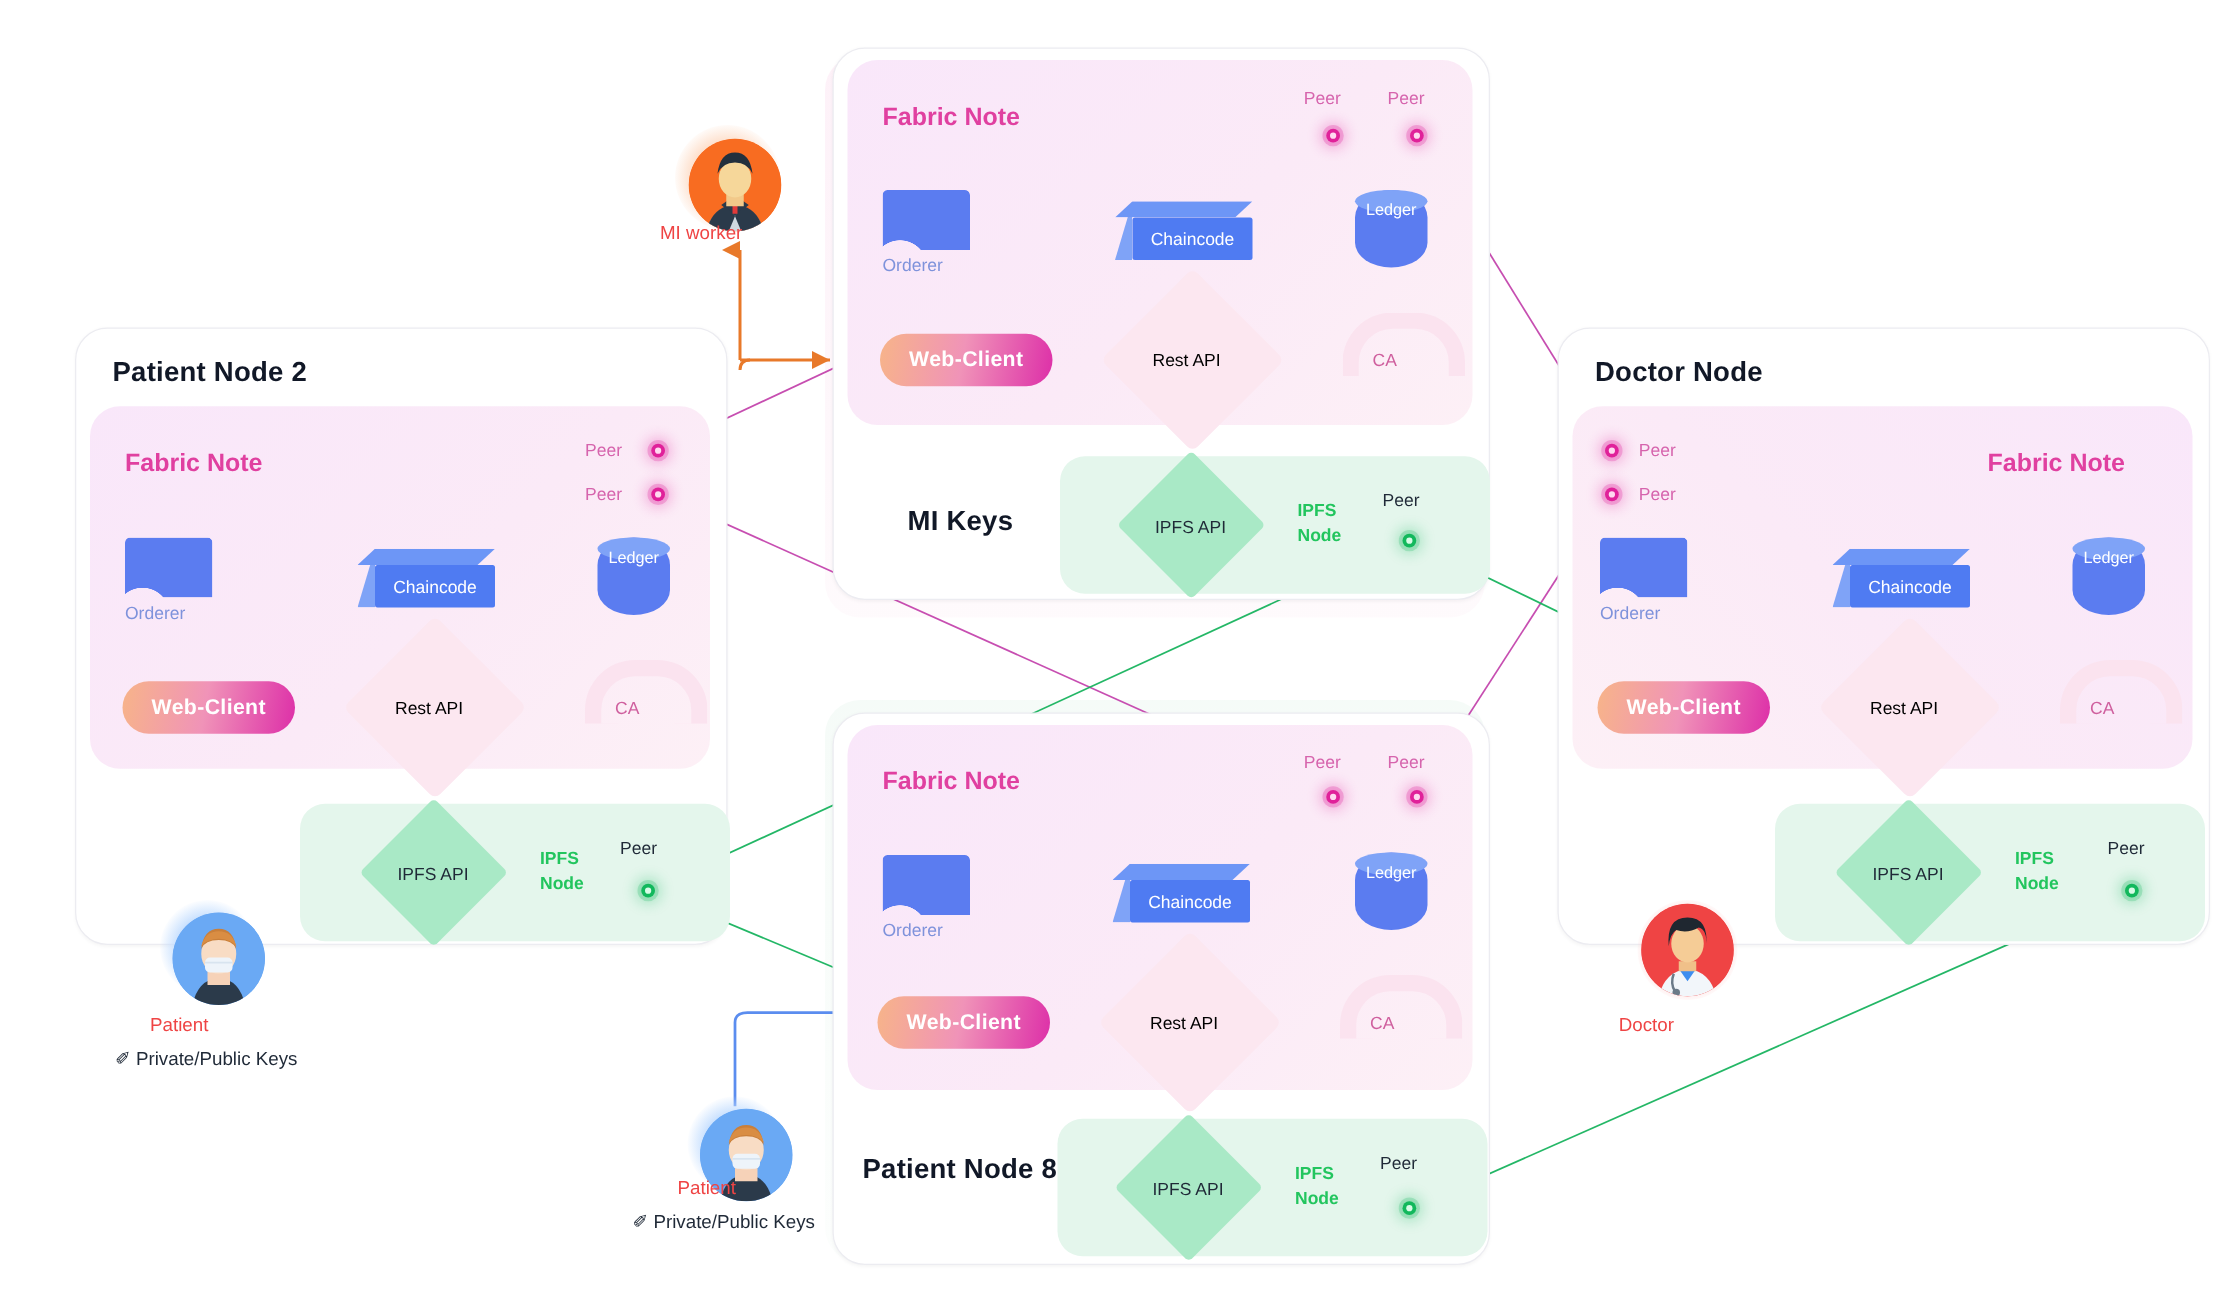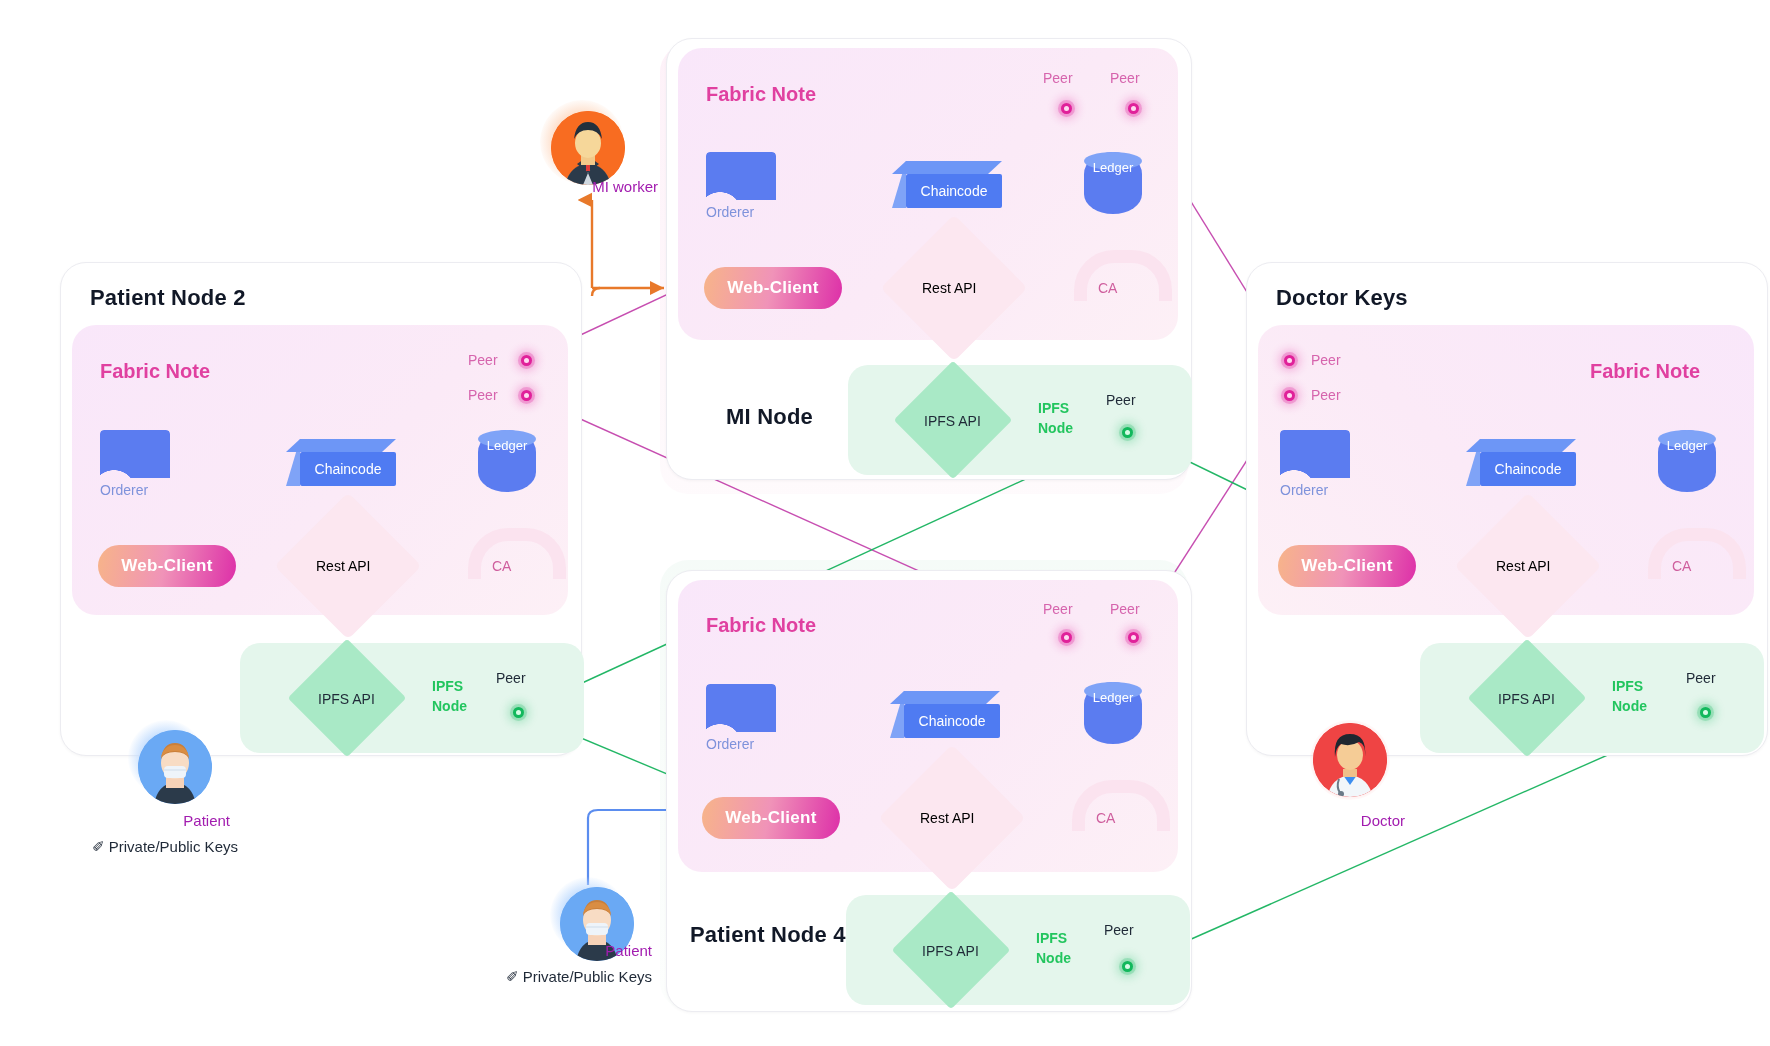--- a/index.html
+++ b/index.html
@@ -77,21 +77,21 @@
   .peer-dot:after{content:"";position:absolute;left:3px;top:3px;width:5px;height:5px;
      border-radius:50%;background:#ffd9f0;}
   .peer-dot.green{background:#12b85c;
      box-shadow:0 0 0 3px rgba(18,184,92,.22),0 0 10px 5px rgba(18,184,92,.28);}
   .peer-dot.green:after{background:#d7fbe6;}
 
   
   .avatar{position:absolute;width:74px;height:74px;border-radius:50%;
      display:flex;align-items:flex-end;justify-content:center;overflow:hidden;}
   .avatar-glow{position:absolute;border-radius:50%;}
-  .person-lbl{position:absolute;font-size:15px;color:#a21caf;text-align:right;
+  .person-lbl{position:absolute;font-size:15px;color:#ef4444;text-align:left;
      white-space:nowrap;}
   .keys-lbl{position:absolute;font-size:15px;color:#1f2937;white-space:nowrap;}
 
   
   svg.links{position:absolute;left:0;top:0;width:1770px;height:1046px;
      pointer-events:none;}
 </style>
 </head>
 <body>
 
@@ -315,21 +315,21 @@
 
   <div class="webclient" style="left:704px;top:267px;width:138px;">
     <span>Web-Client</span>
   </div>
 
   <div class="peer-lbl" style="left:1043px;top:70px;">Peer</div>
   <div class="peer-dot" style="left:1061px;top:103px;"></div>
   <div class="peer-lbl" style="left:1110px;top:70px;">Peer</div>
   <div class="peer-dot" style="left:1128px;top:103px;"></div>
 
-  <div class="node-title" style="left:726px;top:404px;">MI Node</div>
+  <div class="node-title" style="left:726px;top:404px;">MI Keys</div>
 
   <div class="ipfs-panel" style="left:848px;top:365px;width:344px;height:110px;"></div>
   <div class="ipfs-diamond" style="left:911px;top:378px;"></div>
   <div class="ipfs-api-lbl" style="left:924px;top:413px;">IPFS API</div>
   <div class="ipfs-node-lbl" style="left:1038px;top:398px;">
     <span>IPFS</span><br>
     <span>Node</span>
   </div>
   <div class="peer-lbl dark" style="left:1106px;top:392px;">Peer</div>
   <div class="peer-dot green" style="left:1122px;top:427px;"></div>
@@ -376,21 +376,21 @@
 
   <div class="webclient" style="left:702px;top:797px;width:138px;">
     <span>Web-Client</span>
   </div>
 
   <div class="peer-lbl" style="left:1043px;top:601px;">Peer</div>
   <div class="peer-dot" style="left:1061px;top:632px;"></div>
   <div class="peer-lbl" style="left:1110px;top:601px;">Peer</div>
   <div class="peer-dot" style="left:1128px;top:632px;"></div>
 
-  <div class="node-title" style="left:690px;top:922px;">Patient Node 4</div>
+  <div class="node-title" style="left:690px;top:922px;">Patient Node 8</div>
 
   <div class="ipfs-panel" style="left:846px;top:895px;width:344px;height:110px;"></div>
   <div class="ipfs-diamond" style="left:909px;top:908px;"></div>
   <div class="ipfs-api-lbl" style="left:922px;top:943px;">IPFS API</div>
   <div class="ipfs-node-lbl" style="left:1036px;top:928px;">
     <span>IPFS</span><br>
     <span>Node</span>
   </div>
   <div class="peer-lbl dark" style="left:1104px;top:922px;">Peer</div>
   <div class="peer-dot green" style="left:1122px;top:961px;"></div>
@@ -409,21 +409,21 @@
       <path d="M26 40 h22" stroke="#d8e4ef" stroke-width="1.4"></path>
     </svg>
   </div>
   <div class="person-lbl" style="left:542px;top:942px;width:110px;">Patient</div>
   <div class="keys-lbl" style="left:506px;top:968px;">
     <span>✐</span>
     <span>Private/Public Keys</span>
   </div>
 
   <div class="node-card" style="left:1246px;top:262px;width:520px;height:492px;"></div>
-  <div class="node-title" style="left:1276px;top:285px;">Doctor Keys</div>
+  <div class="node-title" style="left:1276px;top:285px;">Doctor Node</div>
   <div class="fabric-panel" style="left:1258px;top:325px;width:496px;height:290px;
        background:linear-gradient(225deg,#f9e7fa 0%,#fbeaf7 55%,#fdf0f6 100%);"></div>
   <div class="fabric-title" style="left:1590px;top:360px;">Fabric Note</div>
 
   <div class="orderer-wrap" style="left:1280px;top:430px;">
     <div class="orderer"></div>
     <div class="orderer-lbl">Orderer</div>
   </div>
 
   <div class="chaincode" style="left:1480px;top:452px;">

